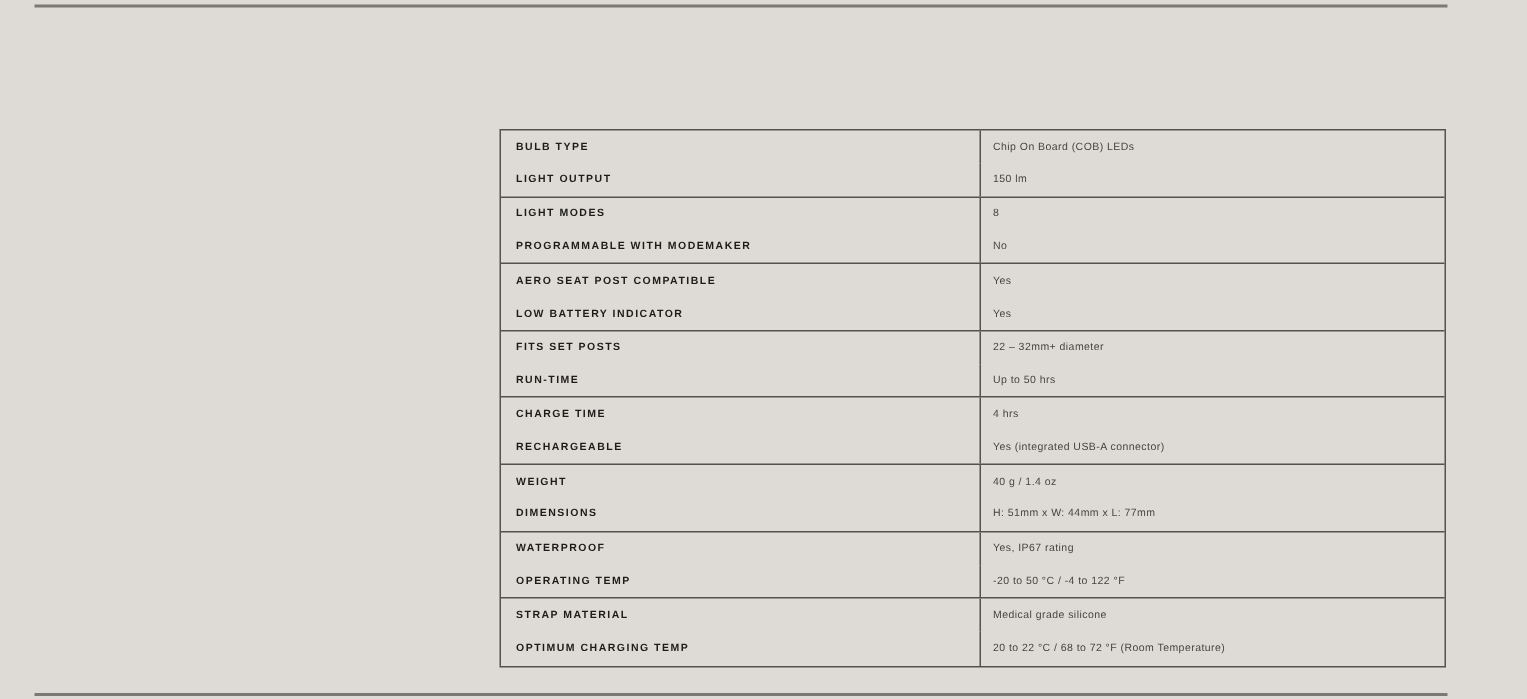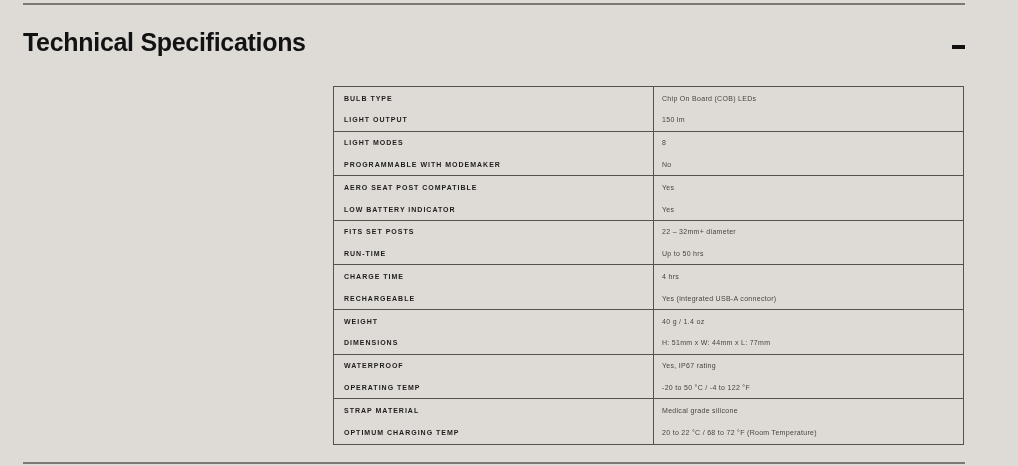--- a/index.html
+++ b/index.html
@@ -110,26 +110,20 @@
     color: #47453f;
   }
 </style>
 </head>
 <body>
 
 <div class="page">
 
   <div class="rule top"></div>
 
-  <div class="accordion-header">
-    <h2 class="section-title" style="margin:0;">Technical Specifications</h2>
-    <button class="collapse-btn">
-      <span class="minus-icon"></span>
-    </button>
-  </div>
 
   <div class="spec-table">
 
     <div class="spec-row">
       <div class="cell label">BULB TYPE</div>
       <div class="cell value">Chip On Board (COB) LEDs</div>
     </div>
     <div class="spec-row group-end">
       <div class="cell label">LIGHT OUTPUT</div>
       <div class="cell value">150 lm</div>

